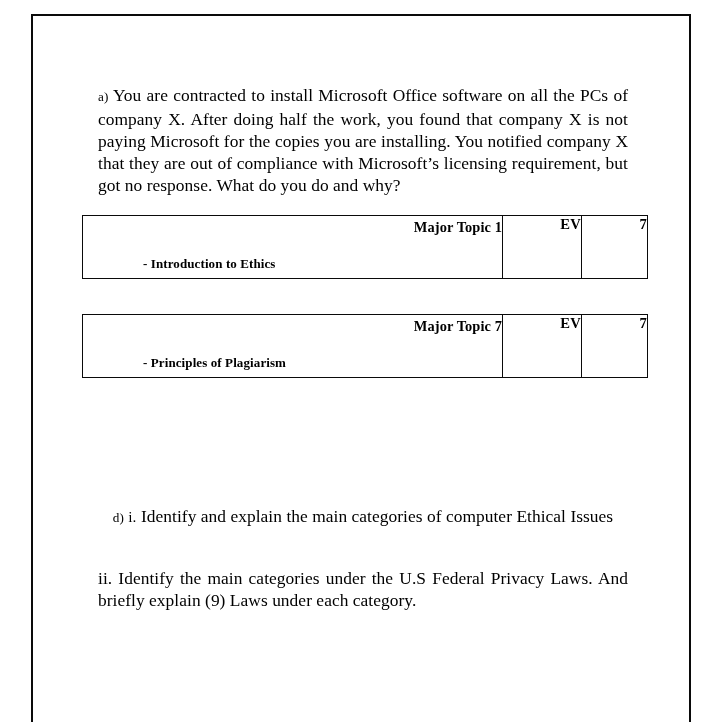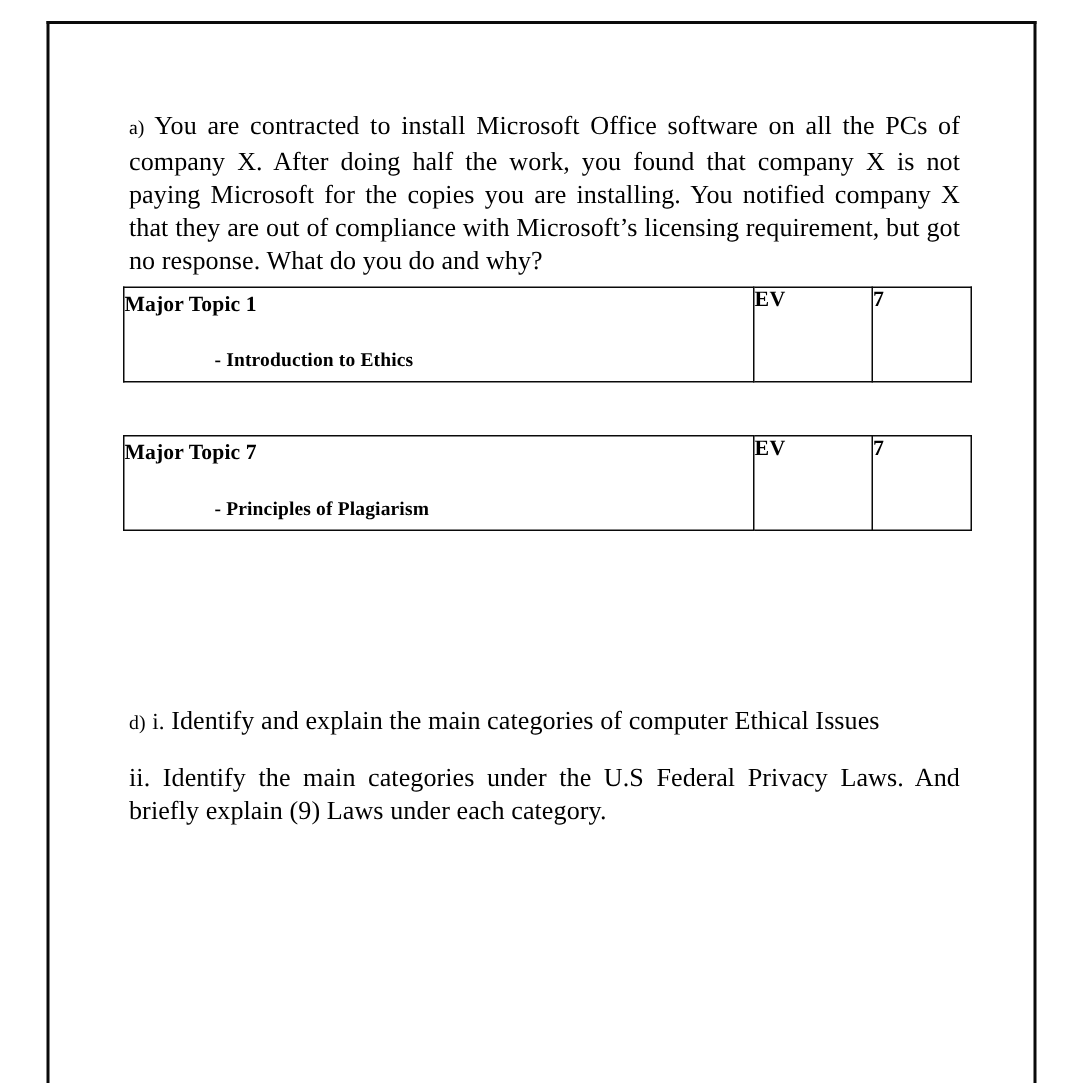--- a/index.html
+++ b/index.html
@@ -40,25 +40,25 @@
   
   .question-block {
     margin: 0;
   }
 
   .q-text {
     font-size: 17.4px;
     line-height: 22.1px;
     text-align: justify;
     text-justify: inter-word;
-    margin: 4px;
+    margin: 16px;
     letter-spacing: 0.05px;
   }
   .q-text.nojustify {
-    text-align: left;
+    text-align: center;
   }
 
   .marker {
     font-size: 13.2px;
   }
   .submarker {
     font-size: 15.4px;
   }
   .italic {
     font-style: italic;
@@ -80,34 +80,34 @@
   .col-topic   { width: 419px; }
   .col-code    { width: 78px;  }
   .col-marks   { width: 65px;  }
 
   .topic-cell {
     padding-top: 3px;
   }
   .topic-title {
     font-weight: bold;
     font-size: 14.4px;
-    text-align: left;
+    text-align: right;
     line-height: 17px;
     letter-spacing: 0.1px;
   }
   .topic-sub {
     font-weight: bold;
     font-size: 13px;
     line-height: 17px;
     margin-top: 19px;
     padding-left: 60px;
     letter-spacing: 0.1px;
   }
   .code-cell, .marks-cell {
-    text-align: left;
+    text-align: right;
     font-weight: bold;
     font-size: 14.6px;
     padding-top: 3px;
     letter-spacing: 0.3px;
   }
 
   
   .gap-after-para { height: 3px; }
   .gap-after-table-1 { height: 30px; }
   .gap-after-table-2 { height: 31px; }

